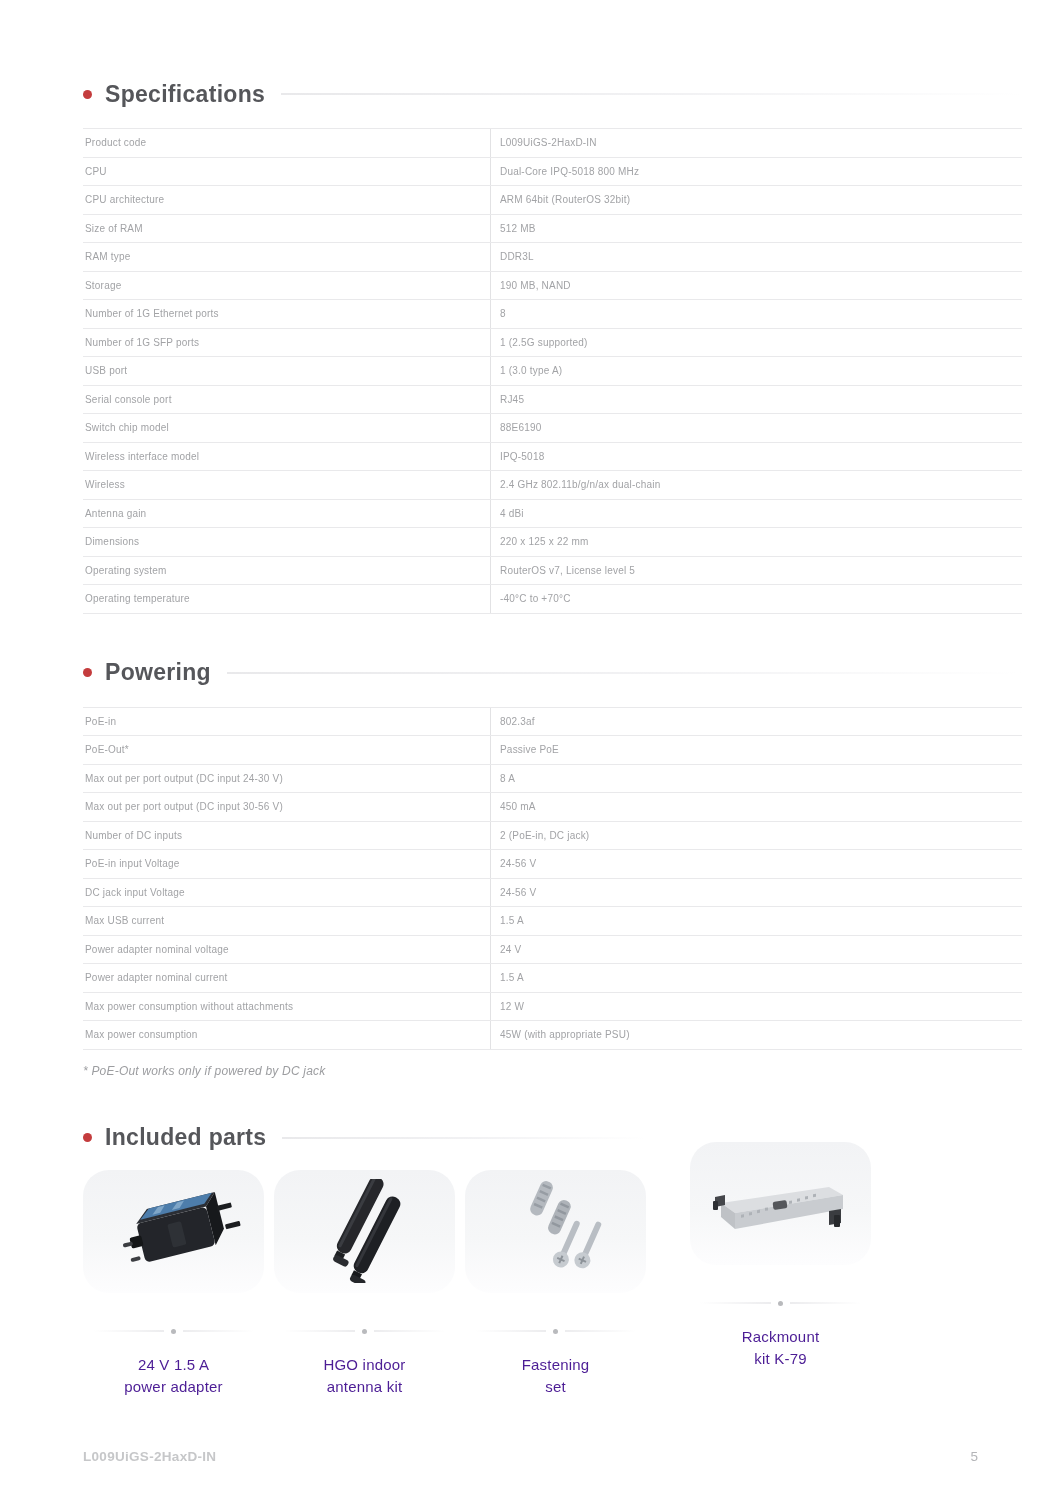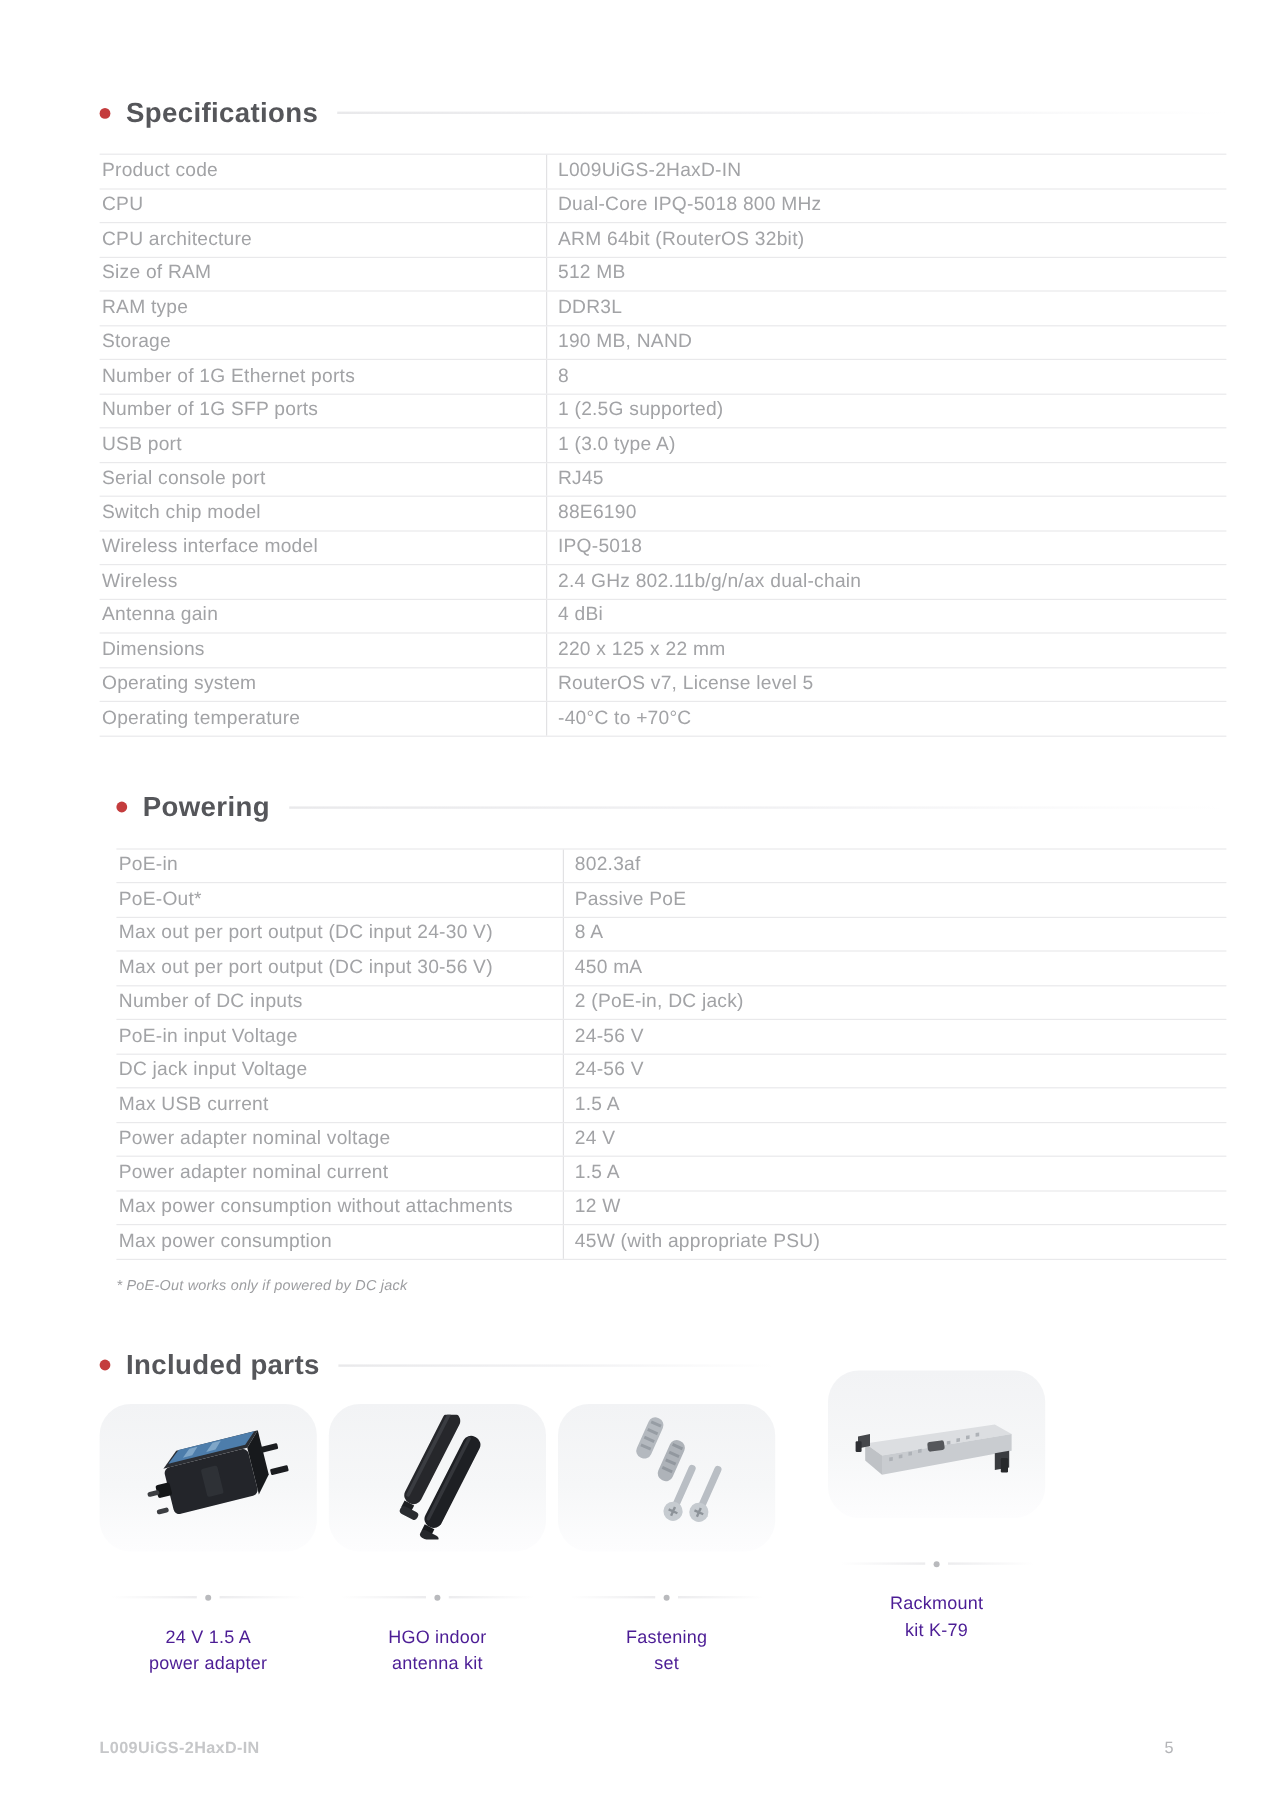--- a/index.html
+++ b/index.html
@@ -11,21 +11,21 @@
   .page { position:absolute; inset:0; padding:80px 39px 0 83px; }
 
   
   .sec-heading { display:flex; align-items:center; height:28px; }
   .bullet { width:9px; height:9px; border-radius:50%; background:#c43c3d; margin-right:13px; flex:none; }
   .sec-title { font-size:23px; font-weight:bold; color:#55565a; letter-spacing:.3px; white-space:nowrap; }
   .hline { flex:1; height:2px; margin-left:16px; background:linear-gradient(90deg,#e9e9eb 0%, #f2f2f4 55%, rgba(242,242,244,0) 100%); }
 
   
   .spec-table { margin-top:20px; border-top:1px solid #e9e9eb; }
-  .trow { display:flex; height:28.5px; border-bottom:1px solid #e9e9eb; font-size:16px; color:#a2a3a6; letter-spacing:.2px; }
+  .trow { display:flex; height:28.5px; border-bottom:1px solid #e9e9eb; font-size:10px; color:#a2a3a6; letter-spacing:.2px;gap:35px; }
   .tlabel { width:372px; padding-left:2px; display:flex; align-items:center; }
   .tvalue { flex:1; border-left:1px solid #e2e2e4; padding-left:9px; display:flex; align-items:center; }
 
   .footnote { margin-top:14px; font-size:12px; font-style:italic; color:#9c9da0; letter-spacing:.2px; }
 
   
   .parts-area { margin-top:46px; display:flex; }
   .included-col { width:563px; flex:none; }
   .optional-col { flex:1; margin-left:44px; }
   .cards-row { margin-top:18px; display:flex; gap:10px; }
@@ -126,21 +126,21 @@
           <div class="tlabel">Operating system</div>
           <div class="tvalue">RouterOS v7, License level 5</div>
         </div>
         <div class="trow">
           <div class="tlabel">Operating temperature</div>
           <div class="tvalue">-40°C to +70°C</div>
         </div>
       </div>
   </section>
 
-  <section style="margin-top:45px;margin-left:14px;">
+  <section style="margin-top:45px;">
     <div class="sec-heading">
       <span class="bullet"></span>
       <span class="sec-title">Powering</span>
       <span class="hline"></span>
     </div>
     <div class="spec-table">
         <div class="trow">
           <div class="tlabel">PoE-in</div>
           <div class="tvalue">802.3af</div>
         </div>

